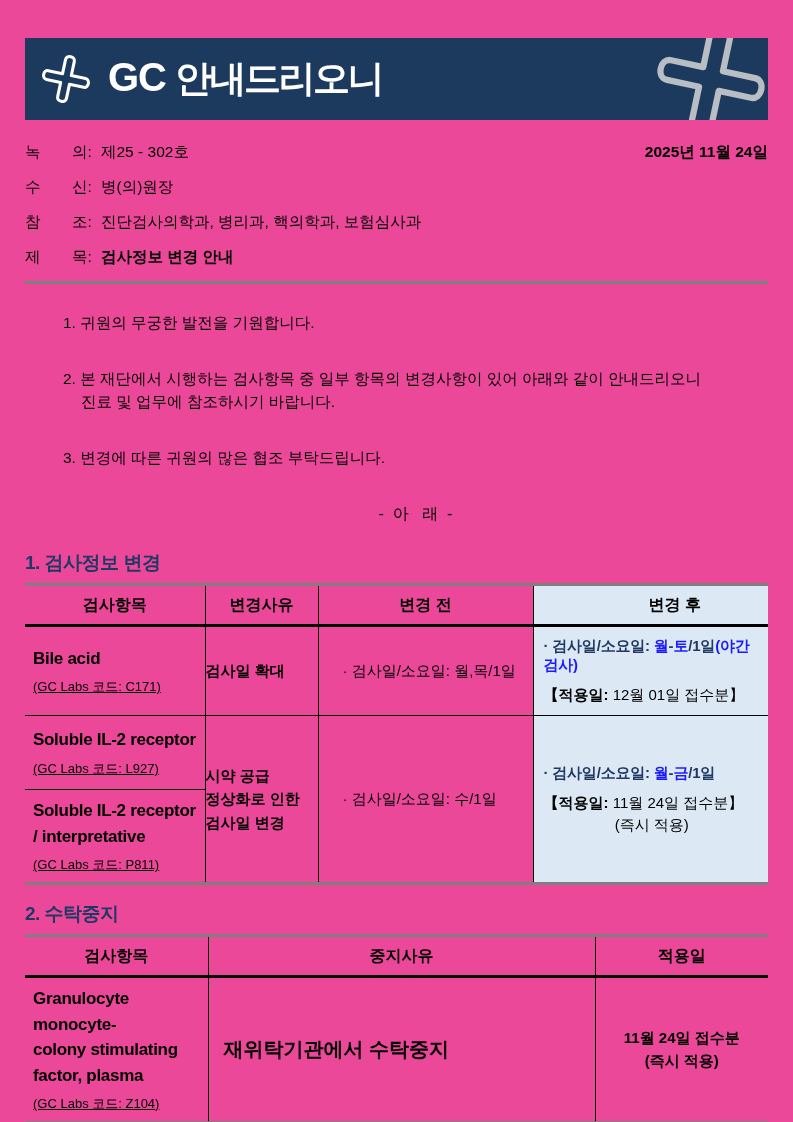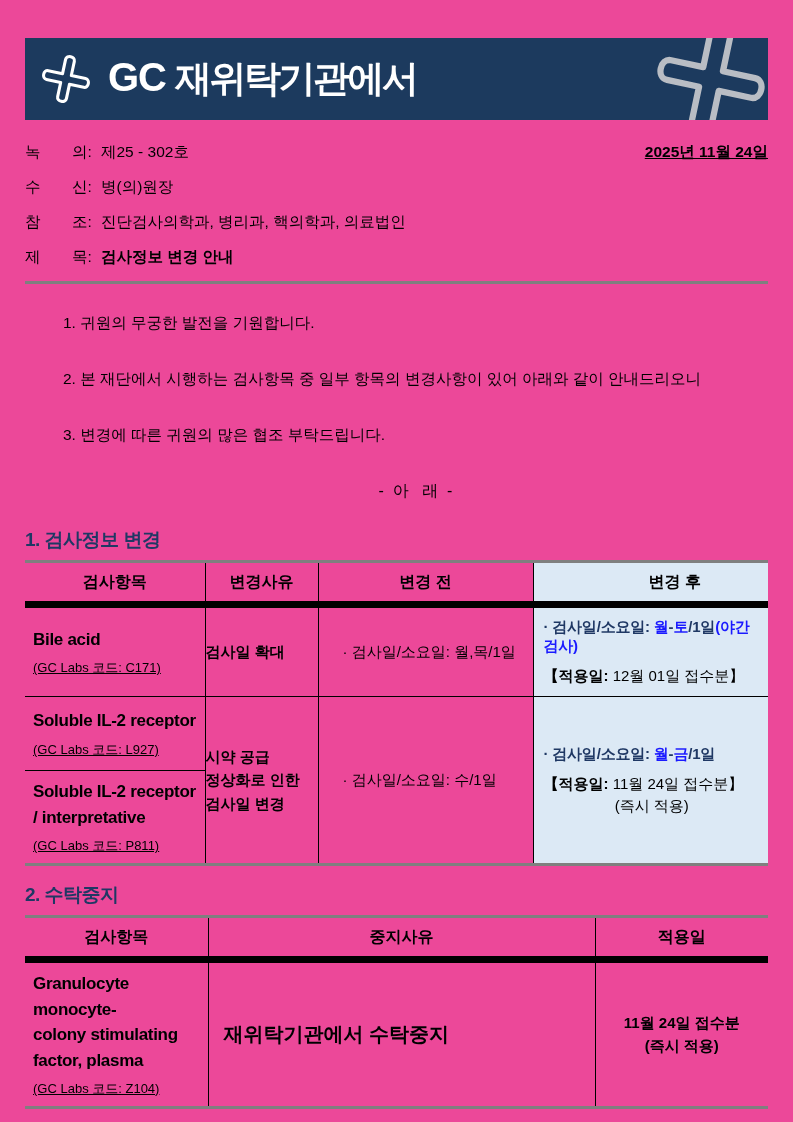--- a/index.html
+++ b/index.html
@@ -21,38 +21,38 @@
   .banner-name { font-size:37px; letter-spacing:-2.5px; }
   .logo-right { position:absolute; right:-6px; top:-22px; width:126px; height:126px; transform:rotate(12deg); }
 
   
   .meta { margin-top:21px; font-size:15.5px; }
   .meta-row { display:flex; align-items:baseline; margin-bottom:13px; line-height:22px; }
   .meta-first { width:47px; flex:none; }
   .meta-rest  { width:29px; flex:none; }
   .meta-value { }
   .meta-value.bold { font-weight:bold; }
-  .meta-date { margin-left:auto; text-decoration:underline; font-weight:600; }
+  .meta-date { margin-left:auto; font-weight:600; }
 
   .rule { height:3px; background:#7f7f7f; margin-top:9px; }
 
   
   .body-text { margin-top:27px; font-size:15.5px; line-height:23px; padding-left:38px; }
   .para { margin-bottom:33px; }
   .para .cont { padding-left:18px; }
   .below-marker { text-align:center; font-size:16px; white-space:pre; margin-top:24px; margin-bottom:0; }
 
   
   .section-title { color:#1f3864; font-weight:bold; font-size:19px; margin-top:25px; margin-bottom:7px; letter-spacing:-0.5px; }
   .section-title.second { margin-top:16px; }
 
   
   table { border-collapse:collapse; table-layout:fixed; width:743px;
           border-top:3px solid #7f7f7f; border-bottom:3px solid #7f7f7f; }
-  thead tr { border-bottom:7px solid #000000; }
+  thead tr { border-bottom:3px solid #000000; }
   th, td { border-left:1px solid #000; padding:0; }
   th:first-child, td:first-child { border-left:none; }
   tbody td { border-top:1px solid #000; }
   th { font-size:16px; font-weight:bold; text-align:center; height:38px; }
   .after-bg { background:#dce9f5;padding-left:48px; }
 
   .h-row1 { height:89px; }
   .h-row2 { height:74px; }
   .h-row3 { height:82px; }
   .h-row-t2 { height:87px; }
@@ -80,21 +80,21 @@
 
 <div class="page">
   <div class="content">
 
     <header class="banner">
       <svg class="logo-left" viewBox="0 0 100 100">
         <path d="M42,16 C42,7 58,7 58,16 L58,42 L84,42 C93,42 93,58 84,58 L58,58 L58,84 C58,93 42,93 42,84 L42,58 L16,58 C7,58 7,42 16,42 L42,42 Z" fill="none" stroke="#ffffff" stroke-width="5.5" stroke-linejoin="round"></path>
       </svg>
       <div class="banner-title">
         <span class="banner-gc">GC</span>
-        <span class="banner-name">재위탁기관에서</span>
+        <span class="banner-name">안내드리오니</span>
       </div>
       <svg class="logo-right" viewBox="0 0 100 100">
         <path d="M42,16 C42,7 58,7 58,16 L58,42 L84,42 C93,42 93,58 84,58 L58,58 L58,84 C58,93 42,93 42,84 L42,58 L16,58 C7,58 7,42 16,42 L42,42 Z" fill="none" stroke="#b9bdc4" stroke-width="5" stroke-linejoin="round"></path>
       </svg>
     </header>
 
     <section class="meta">
       <div class="meta-row">
         <span class="meta-first">녹</span>
         <span class="meta-rest">의:</span>
@@ -102,35 +102,36 @@
         <span class="meta-date">2025년 11월 24일</span>
       </div>
       <div class="meta-row">
         <span class="meta-first">수</span>
         <span class="meta-rest">신:</span>
         <span class="meta-value">병(의)원장</span>
       </div>
       <div class="meta-row">
         <span class="meta-first">참</span>
         <span class="meta-rest">조:</span>
-        <span class="meta-value">진단검사의학과, 병리과, 핵의학과, 의료법인</span>
+        <span class="meta-value">진단검사의학과, 병리과, 핵의학과, 보험심사과</span>
       </div>
       <div class="meta-row">
         <span class="meta-first">제</span>
         <span class="meta-rest">목:</span>
         <span class="meta-value bold">검사정보 변경 안내</span>
       </div>
     </section>
 
     <div class="rule"></div>
 
     <section class="body-text">
       <div class="para">1. 귀원의 무궁한 발전을 기원합니다.</div>
       <div class="para">
         <div>2. 본 재단에서 시행하는 검사항목 중 일부 항목의 변경사항이 있어 아래와 같이 안내드리오니</div>
+        <div class="cont">진료 및 업무에 참조하시기 바랍니다.</div>
       </div>
       <div class="para">3. 변경에 따른 귀원의 많은 협조 부탁드립니다.</div>
       <div class="below-marker">-  아   래  -</div>
     </section>
 
     <h2 class="section-title">1. 검사정보 변경</h2>
 
     <table>
       <colgroup>
         <col style="width:180px">

